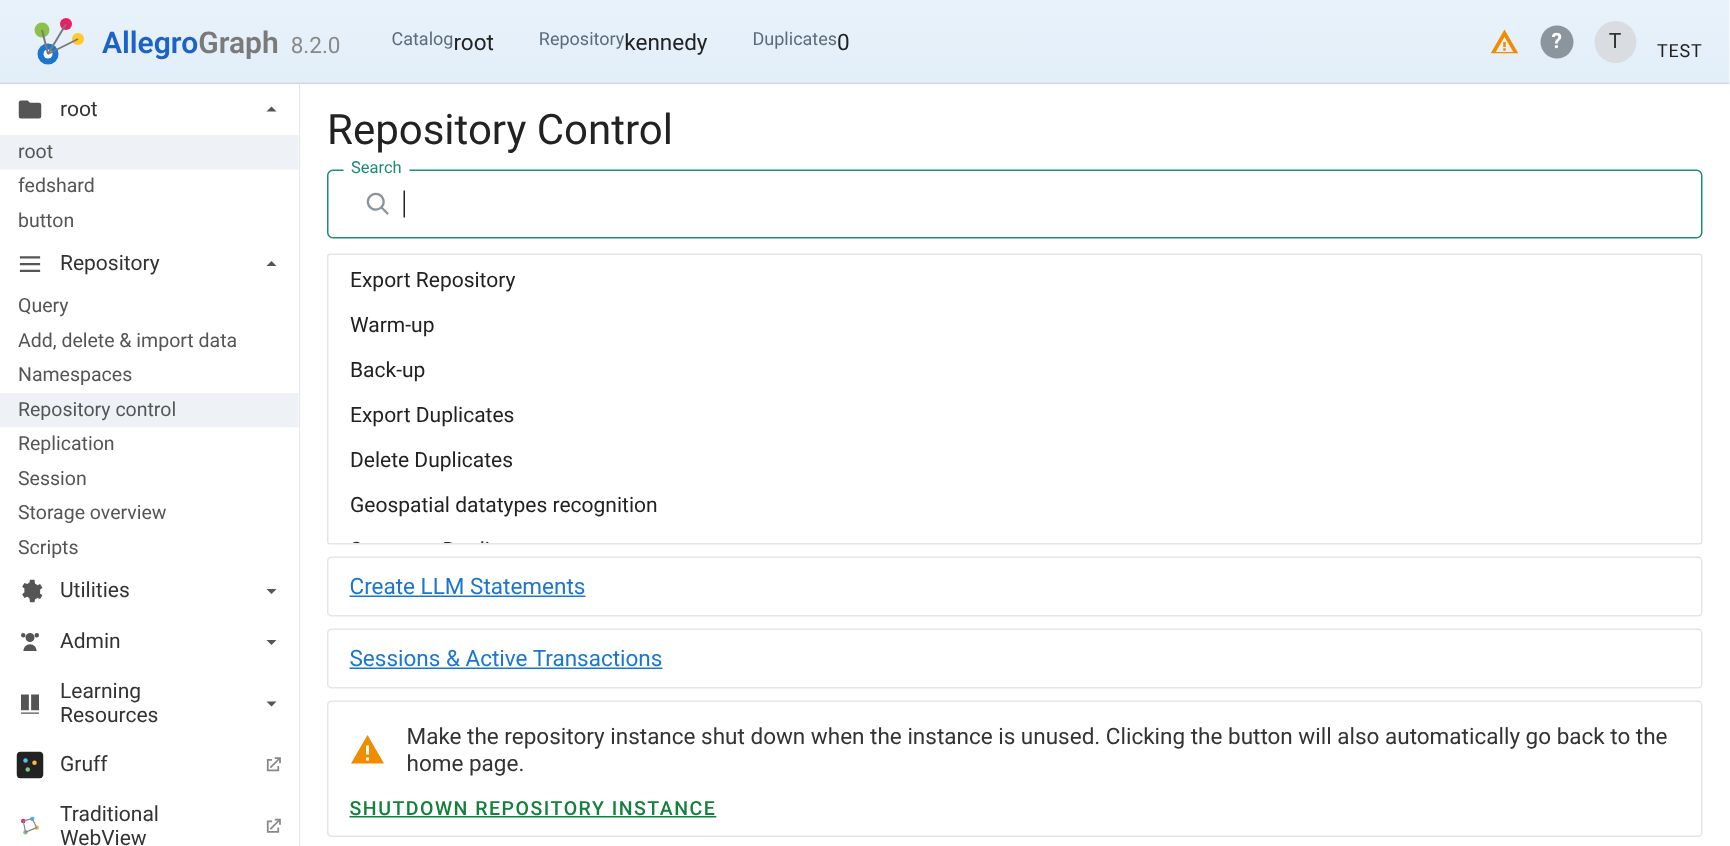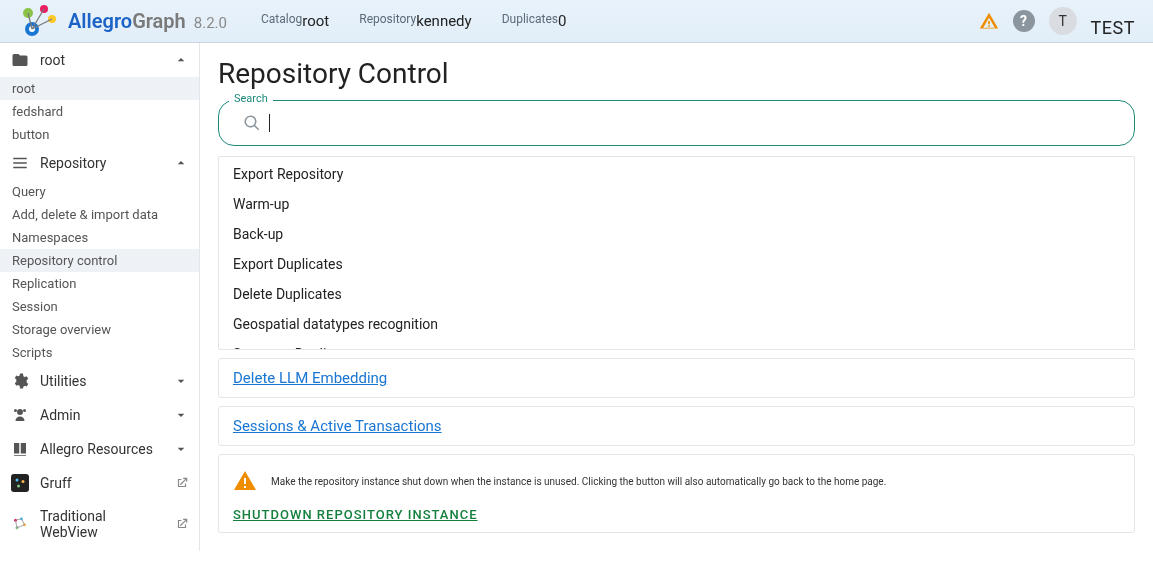--- a/index.html
+++ b/index.html
@@ -1,73 +1,73 @@
 <!DOCTYPE html>
 <html><head>
 <meta charset="utf-8">
 <style>
   * { box-sizing: border-box; margin: 0; padding: 0; }
   html, body { width: 1153px; height: 564px; font-family: "Segoe UI", Roboto, Arial, sans-serif; font-size: 14px; color: #222; overflow: hidden; background:#fff;}
   
   .header {
-    display:flex; align-items:center; height:43px; padding:0 18px;
+    display:flex; align-items:center; height:56px; padding:0 18px;
     background: linear-gradient(#e8f2fb,#e2eef8);
     border-bottom:1px solid #c9d6e2;
   }
   .logo-wrap{display:flex;align-items:center;gap:6px;}
   .logo-svg{width:44px;height:36px;}
   .logo-text{display:flex;align-items:baseline;gap:6px;}
   .brand{font-size:20px;font-weight:600;}
   .brand .blue{color:#1b63c6;}
   .brand .grey{color:#7a7a7a;}
   .version{font-size:15px;color:#8a8a8a;margin-left:2px;}
   .hdr-metrics{display:flex;gap:30px;margin-left:34px;}
   .metric{display:flex;flex-direction:row;}
   .metric .lbl{font-size:12px;color:#5c6b7a;}
   .metric .val{font-size:15px;color:#222;}
   .hdr-spacer{flex:1;}
   .hdr-right{display:flex;align-items:center;gap:14px;}
   .warn-tri{color:#f08c00;}
   .help-c{background:#8b959e;color:#fff;border-radius:50%;width:22px;height:22px;display:flex;align-items:center;justify-content:center;font-weight:700;font-size:14px;}
   .avatar{background:#d9dde2;color:#333;border-radius:50%;width:28px;height:28px;display:flex;align-items:center;justify-content:center;font-size:14px;}
-  .uname{font-size:18px;letter-spacing:0.5px;margin-top:13px;}
+  .uname{font-size:12px;letter-spacing:0.5px;margin-top:13px;}
 
   .body{display:flex;height:calc(564px - 56px);}
   
   .side{width:200px;border-right:1px solid #e3e6ea;background:#fff;overflow-y:auto;}
   .nav-header{display:flex;align-items:center;padding:8px 10px;gap:10px;color:#333;}
   .nav-header .ico{width:20px;display:flex;justify-content:center;color:#555;}
   .nav-header .lbl{flex:1;font-size:14px;}
   .nav-header .chev{color:#555;}
   .nav-sub{padding:4px 10px 4px 12px;font-size:13px;color:#555;cursor:pointer;}
   .nav-sub.sel{background:#eef2f6;}
 
   
   .main{flex:1;padding:14px 18px 10px 18px;overflow-y:auto;position:relative;}
   .page-title{font-size:28px;font-weight:400;color:#222;margin-bottom:10px;}
-  .search-box{position:relative;border:1.5px solid #1d8a7a;border-radius:16px;height:46px;display:flex;align-items:center;padding:0 24px;margin-bottom:10px;}
+  .search-box{position:relative;border:1.5px solid #1d8a7a;border-radius:4px;height:46px;display:flex;align-items:center;padding:0 24px;margin-bottom:10px;}
   .search-legend{position:absolute;top:-9px;left:10px;background:#fff;padding:0 5px;font-size:11px;color:#1d8a7a;}
   .search-ico{color:#8a949c;margin-right:8px;display:flex;}
   .search-caret{width:1px;height:18px;background:#222;animation:blink 1s step-end infinite;}
   @keyframes blink{50%{opacity:0;}}
 
   .results-panel{border:1px solid #e2e5e9;border-radius:2px;height:194px;overflow:hidden;position:relative;margin-bottom:8px;}
   .results-inner{height:100%;overflow-y:scroll;padding:2px 0;}
   .result-item{padding:7px 14px;font-size:14px;color:#222;cursor:pointer;}
   
   .results-inner::-webkit-scrollbar{width:14px;}
   .results-inner::-webkit-scrollbar-track{background:#f2f3f5;}
   .results-inner::-webkit-scrollbar-thumb{background:#c4c8cc;border-radius:2px;}
 
   .card{border:1px solid #e2e5e9;border-radius:3px;padding:10px 14px;margin-bottom:8px;}
   .card a.link{color:#1976d2;text-decoration:underline;font-size:15px;}
   .shutdown-card{border:1px solid #e2e5e9;border-radius:3px;padding:14px 14px 10px;margin-bottom:8px;}
   .sd-row{display:flex;align-items:center;gap:14px;}
   .sd-warn{color:#f08c00;}
-  .sd-text{font-size:10px;color:#333;}
+  .sd-text{font-size:15px;color:#333;}
   .sd-btn{display:block;text-align:left;color:#15803d;font-size:13px;letter-spacing:1px;margin-top:14px;font-weight:500;cursor:pointer;text-decoration:underline;}
 
   svg{display:block;}
 </style>
 </head>
 <body>
 
 <div class="header">
   <div class="logo-wrap">
     <span>
@@ -182,21 +182,21 @@
             <path fill="currentColor" d="M7 10l5 5 5-5z"></path>
           </svg>
       </span>
     </div>
     <div class="nav-header">
       <span class="ico">
         <svg width="18" height="18" viewBox="0 0 24 24">
             <path fill="#555" d="M4 4h7v14H4zM13 4h7v14h-7zM4 20h16v1H4z"></path>
           </svg>
       </span>
-      <span class="lbl">Allegro Resources</span>
+      <span class="lbl">Learning Resources</span>
       <span class="chev">
         <svg width="16" height="16" viewBox="0 0 24 24">
             <path fill="currentColor" d="M7 10l5 5 5-5z"></path>
           </svg>
       </span>
     </div>
     <div class="nav-header">
       <span class="ico">
         <svg width="18" height="18" viewBox="0 0 24 24">
             <rect width="24" height="24" rx="4" fill="#222"></rect>
@@ -251,21 +251,21 @@
         <div class="result-item">Back-up</div>
         <div class="result-item">Export Duplicates</div>
         <div class="result-item">Delete Duplicates</div>
         <div class="result-item">Geospatial datatypes recognition</div>
         <div class="result-item">Suppress Duplicates</div>
         <div class="result-item">Control durability (bulk-load)</div>
       </div>
     </div>
 
     <div class="card">
-      <a class="link">Delete LLM Embedding</a>
+      <a class="link">Create LLM Statements</a>
     </div>
 
     <div class="card">
       <a class="link">Sessions &amp; Active Transactions</a>
     </div>
 
     <div class="shutdown-card">
       <div class="sd-row">
         <span class="sd-warn">
           <svg width="24" height="24" viewBox="0 0 24 24">

